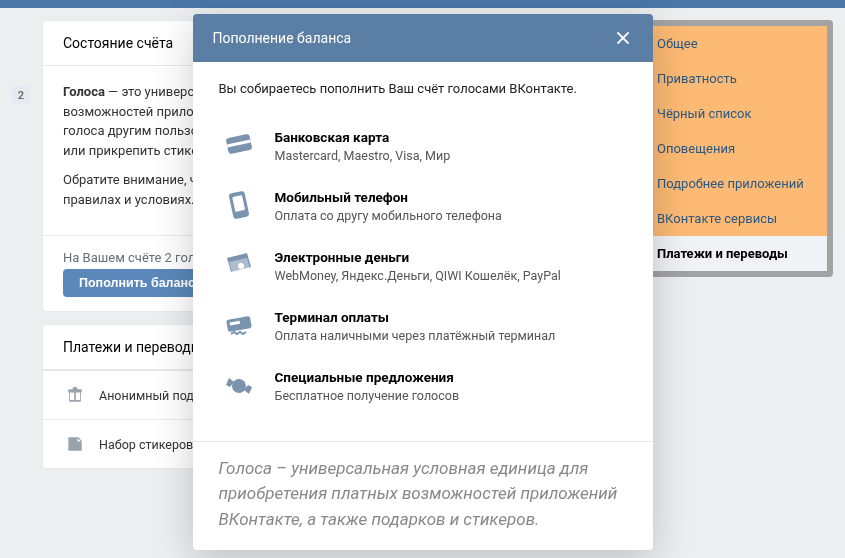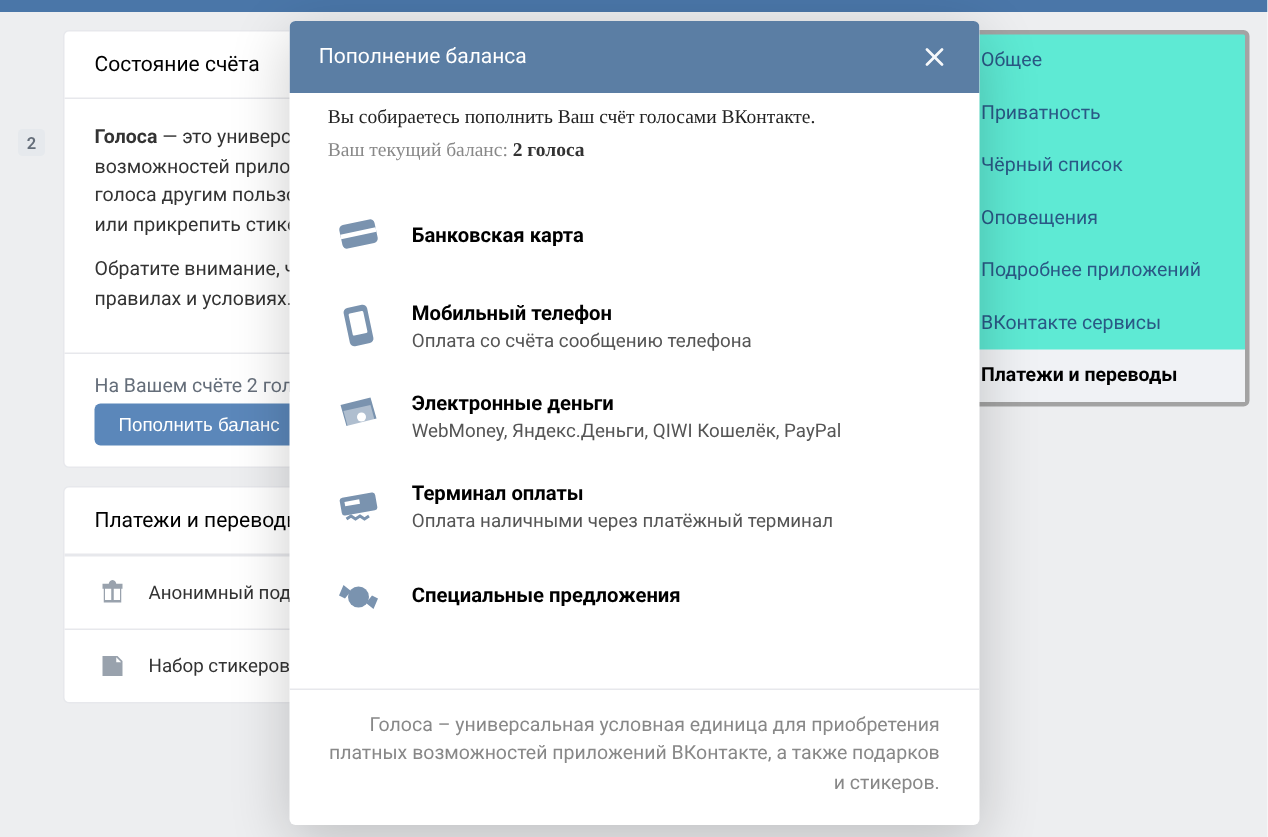--- a/index.html
+++ b/index.html
@@ -72,42 +72,43 @@
   .button {
     display: inline-block;
     background: #5b87ba;
     color: #fff;
     border: none;
     border-radius: 4px;
     padding: 7px 16px;
     font-size: 12.5px;
     margin-top: 4px;
     cursor: pointer;
+    font-weight: bold;
   }
   .history-row {
     display: flex;
     padding: 12px 20px;
     border-top: 1px solid #e7e8ec;
     align-items: center;
     gap: 12px;
     color: #888;
     font-size: 12.5px;
   }
   .history-row:first-of-type { border-top: none; }
   .history-row .col-title { flex: 1; color: #333; }
   .history-row .col-amt { width: 100px; color: #888; }
   .history-row .col-date { width: 140px; color: #888; }
   .hicon {
     width: 24px; height: 24px; display:flex; align-items:center; justify-content:center;
     color: #99a2ad;
   }
   .sidebar {
     width: 200px;
-    background: #5eead4;
-    border: 3px solid #a3a3a3;
+    background: #fdba74;
+    border: 6px solid #a3a3a3;
     border-radius: 4px;
     margin-top: 12px;
     align-self: flex-start;
   }
   .sidebar-item {
     padding: 10px 18px;
     font-size: 13px;
     color: #2a5885;
     cursor: pointer;
   }
@@ -146,24 +147,23 @@
     align-items: center;
   }
   .close-x {
     cursor: pointer;
     width: 20px; height: 20px;
     display:flex; align-items:center; justify-content:center;
     font-size: 18px;
     opacity: .95;
   }
   .modal-intro {
-    padding: 8px 26px 14px;
+    padding: 19px 26px 14px;
     font-size: 13px;
     color: #222;
-    font-family: Liberation Serif, serif;
   }
   .modal-intro .sub {
     color: #888;
     margin-top: 6px;
     font-size: 13px;
   }
   .modal-intro b { font-weight: 700; color: #333;}
   .methods {
     padding: 6px 14px 10px;
     flex: 1;
@@ -189,23 +189,24 @@
     margin-bottom: 3px;
   }
   .mtext .mdesc {
     color: #555;
     font-size: 12.5px;
   }
   .modal-footer {
     border-top: 1px solid #e7e8ec;
     padding: 14px 26px 18px;
     color: #888;
-    font-size: 13px;
-    text-align: right;
+    font-size: 17px;
+    text-align: left;
     line-height: 1.5;
+    font-style: italic;
   }
   svg { display:block; }
 </style>
 </head>
 <body>
 
 <div class="topbar"></div>
 
 <div class="page">
   <div class="badge">2</div>
@@ -265,46 +266,44 @@
       <span>Пополнение баланса</span>
       <span class="close-x">
         <svg width="14" height="14" viewBox="0 0 14 14" stroke="#fff" stroke-width="1.8" stroke-linecap="round">
             <line x1="2" y1="2" x2="12" y2="12"></line>
             <line x1="12" y1="2" x2="2" y2="12"></line>
           </svg>
       </span>
     </div>
     <div class="modal-intro">
       <div>Вы собираетесь пополнить Ваш счёт голосами ВКонтакте.</div>
-      <div class="sub">
-        <span>Ваш текущий баланс: </span><b>2 голоса</b>
-      </div>
     </div>
     <div class="methods">
       <div class="method">
         <span class="micon">
           <svg width="36" height="36" viewBox="0 0 36 36" fill="currentColor">
               <rect x="6" y="8" width="24" height="16" rx="3" transform="rotate(-12 18 16)"></rect>
               <rect x="6" y="14" width="24" height="3" fill="#fff" transform="rotate(-12 18 16)"></rect>
             </svg>
         </span>
         <div class="mtext">
           <div class="mtitle">Банковская карта</div>
+          <div class="mdesc">Mastercard, Maestro, Visa, Мир</div>
         </div>
       </div>
       <div class="method">
         <span class="micon">
           <svg width="36" height="36" viewBox="0 0 36 36" fill="currentColor">
               <rect x="10" y="4" width="16" height="26" rx="3" transform="rotate(-12 18 17)"></rect>
               <rect x="13" y="8" width="10" height="15" rx="1" fill="#fff" transform="rotate(-12 18 17)"></rect>
             </svg>
         </span>
         <div class="mtext">
           <div class="mtitle">Мобильный телефон</div>
-          <div class="mdesc">Оплата со счёта сообщению телефона</div>
+          <div class="mdesc">Оплата со другу мобильного телефона</div>
         </div>
       </div>
       <div class="method">
         <span class="micon">
           <svg width="36" height="36" viewBox="0 0 36 36" fill="currentColor">
               <path d="M6 10l20-5 4 14-20 5z"></path>
               <path d="M8 14l18-4 3 11-18 4z" fill="#fff" opacity=".4"></path>
               <circle cx="20" cy="18" r="3" fill="#fff"></circle>
             </svg>
         </span>
@@ -328,18 +327,19 @@
       </div>
       <div class="method">
         <span class="micon">
           <svg width="36" height="36" viewBox="0 0 36 36" fill="currentColor">
               <circle cx="18" cy="18" r="7"></circle>
               <path d="M8 10l5 4-4 5-4-2zM28 26l-5-4 4-5 4 2z"></path>
             </svg>
         </span>
         <div class="mtext">
           <div class="mtitle">Специальные предложения</div>
+          <div class="mdesc">Бесплатное получение голосов</div>
         </div>
       </div>
     </div>
     <div class="modal-footer">Голоса – универсальная условная единица для приобретения платных возможностей приложений ВКонтакте, а также подарков и стикеров.</div>
   </div>
 </div>
 
 </body></html>

